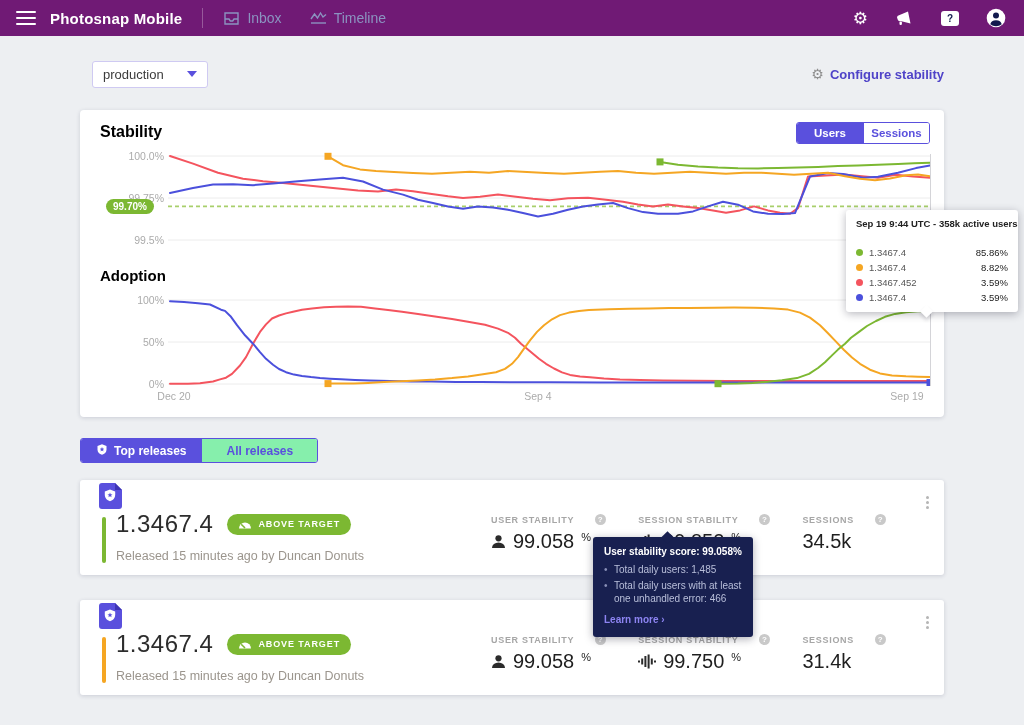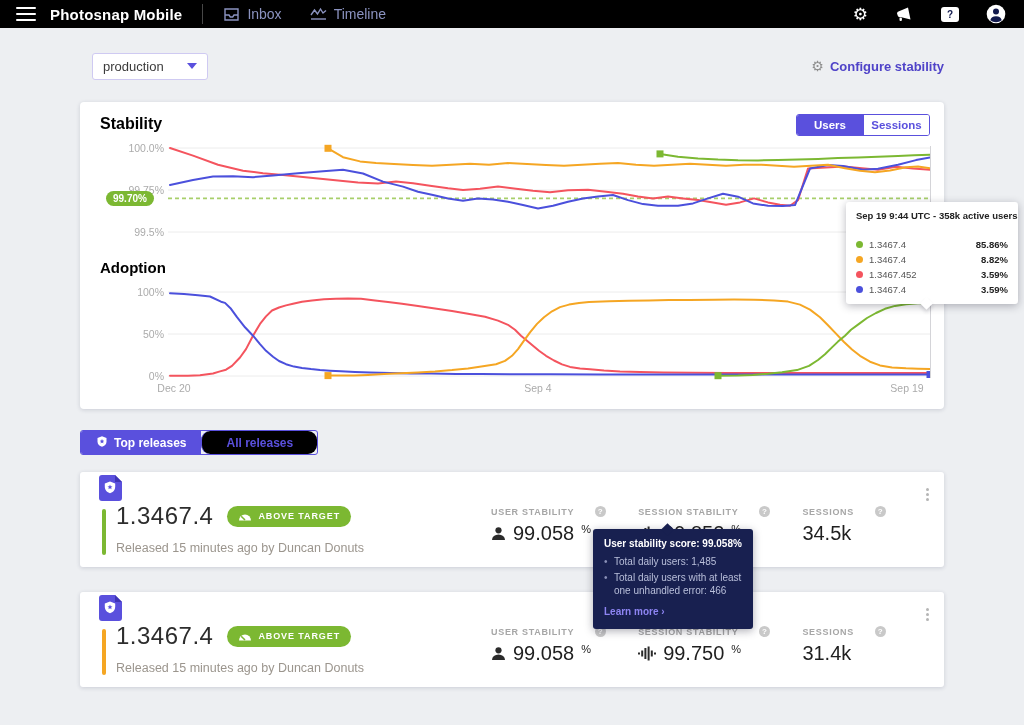--- a/index.html
+++ b/index.html
@@ -1,20 +1,20 @@
 <!DOCTYPE html>
 <html><head>
 <meta charset="utf-8">
 <style>
   * { margin:0; padding:0; box-sizing:border-box; }
   html,body { width:1024px; height:725px; overflow:hidden; }
   body { font-family:"Liberation Sans", sans-serif; background:#edeff2; color:#333; }
 
   
-  .navbar { height:28px; background:#000000; display:flex; align-items:center; padding:0 18px 0 16px; }
+  .navbar { height:36px; background:#701a75; display:flex; align-items:center; padding:0 18px 0 16px; }
   .hamburger { width:20px; display:flex; flex-direction:column; gap:4px; cursor:pointer; }
   .hamburger span { height:2px; background:#fff; border-radius:1px; }
   .brand { color:#fff; font-size:15px; font-weight:bold; margin-left:14px; letter-spacing:.2px; }
   .nav-divider { width:1px; height:20px; background:rgba(255,255,255,.28); margin:0 20px; }
   .nav-links { display:flex; height:44px; gap:28px; }
   .nav-link { display:flex; align-items:center; gap:7px; height:44px; padding-top:3px;
               border-bottom:3px solid transparent; color:#8b93c0; font-size:14px; cursor:pointer; }
   .nav-link svg { display:block; }
   .nav-link.active { color:#fff; font-weight:bold; border-bottom-color:#5f57e8; }
   .nav-spacer { flex:1; }
@@ -58,27 +58,27 @@
   .hover-line { position:absolute; left:850px; top:44px; width:1px; height:232px; background:#d4d4d8; }
 
   .chart-tooltip { position:absolute; left:766px; top:100px; width:172px; background:#fff; border-radius:3px;
                    box-shadow:0 2px 8px rgba(20,20,40,.3); padding:8px 10px 7px 10px; z-index:20; }
   .chart-tooltip:after { content:""; position:absolute; bottom:-4px; left:76px; width:9px; height:9px;
                    background:#fff; transform:rotate(45deg); box-shadow:2px 2px 4px rgba(20,20,40,.15); }
   .ctt-title { font-size:9.5px; font-weight:bold; color:#222; white-space:nowrap; margin-bottom:16px; }
   .ctt-row { display:flex; align-items:center; gap:6px; height:15px; }
   .ctt-dot { width:7px; height:7px; border-radius:50%; flex:none; }
   .ctt-label { flex:1; font-size:9.5px; color:#555; }
-  .ctt-val { font-size:9.5px; font-weight:bold; color:#222; }
+  .ctt-val { font-size:9.5px; font-weight:normal; color:#222; }
 
   
   .tabs { margin-top:21px; display:inline-flex; border:1px solid #5a50dd; border-radius:3px; overflow:hidden; height:25px; }
   .tab { display:flex; align-items:center; gap:6px; padding:0 15px; font-size:12px; font-weight:bold; cursor:pointer; }
   .tab.on { background:#5a50dd; color:#fff; }
-  .tab.off { background:#000000; color:#5a50dd; border-left:1px solid #5a50dd; padding:0 24px;border-radius:9px; }
+  .tab.off { background:#86efac; color:#5a50dd; border-left:1px solid #5a50dd; padding:0 24px; }
 
   
   .release-card { position:relative; margin-top:17px; height:95px; background:#fff; border-radius:3px;
                   box-shadow:0 1px 4px rgba(25,30,70,.16); }
   .release-card + .release-card { margin-top:25px; }
   .bookmark { position:absolute; left:18px; top:2px; }
   .accent-bar { position:absolute; left:22px; top:37px; width:4px; height:46px; border-radius:2px; }
   .version-row { position:absolute; left:36px; top:30px; display:flex; align-items:center; gap:14px; }
   .version { font-size:24px; color:#2d2d2d; letter-spacing:.5px; }
   .pill { display:flex; align-items:center; gap:6px; background:#7cb832; border-radius:11px; height:21px; padding:0 11px; }

